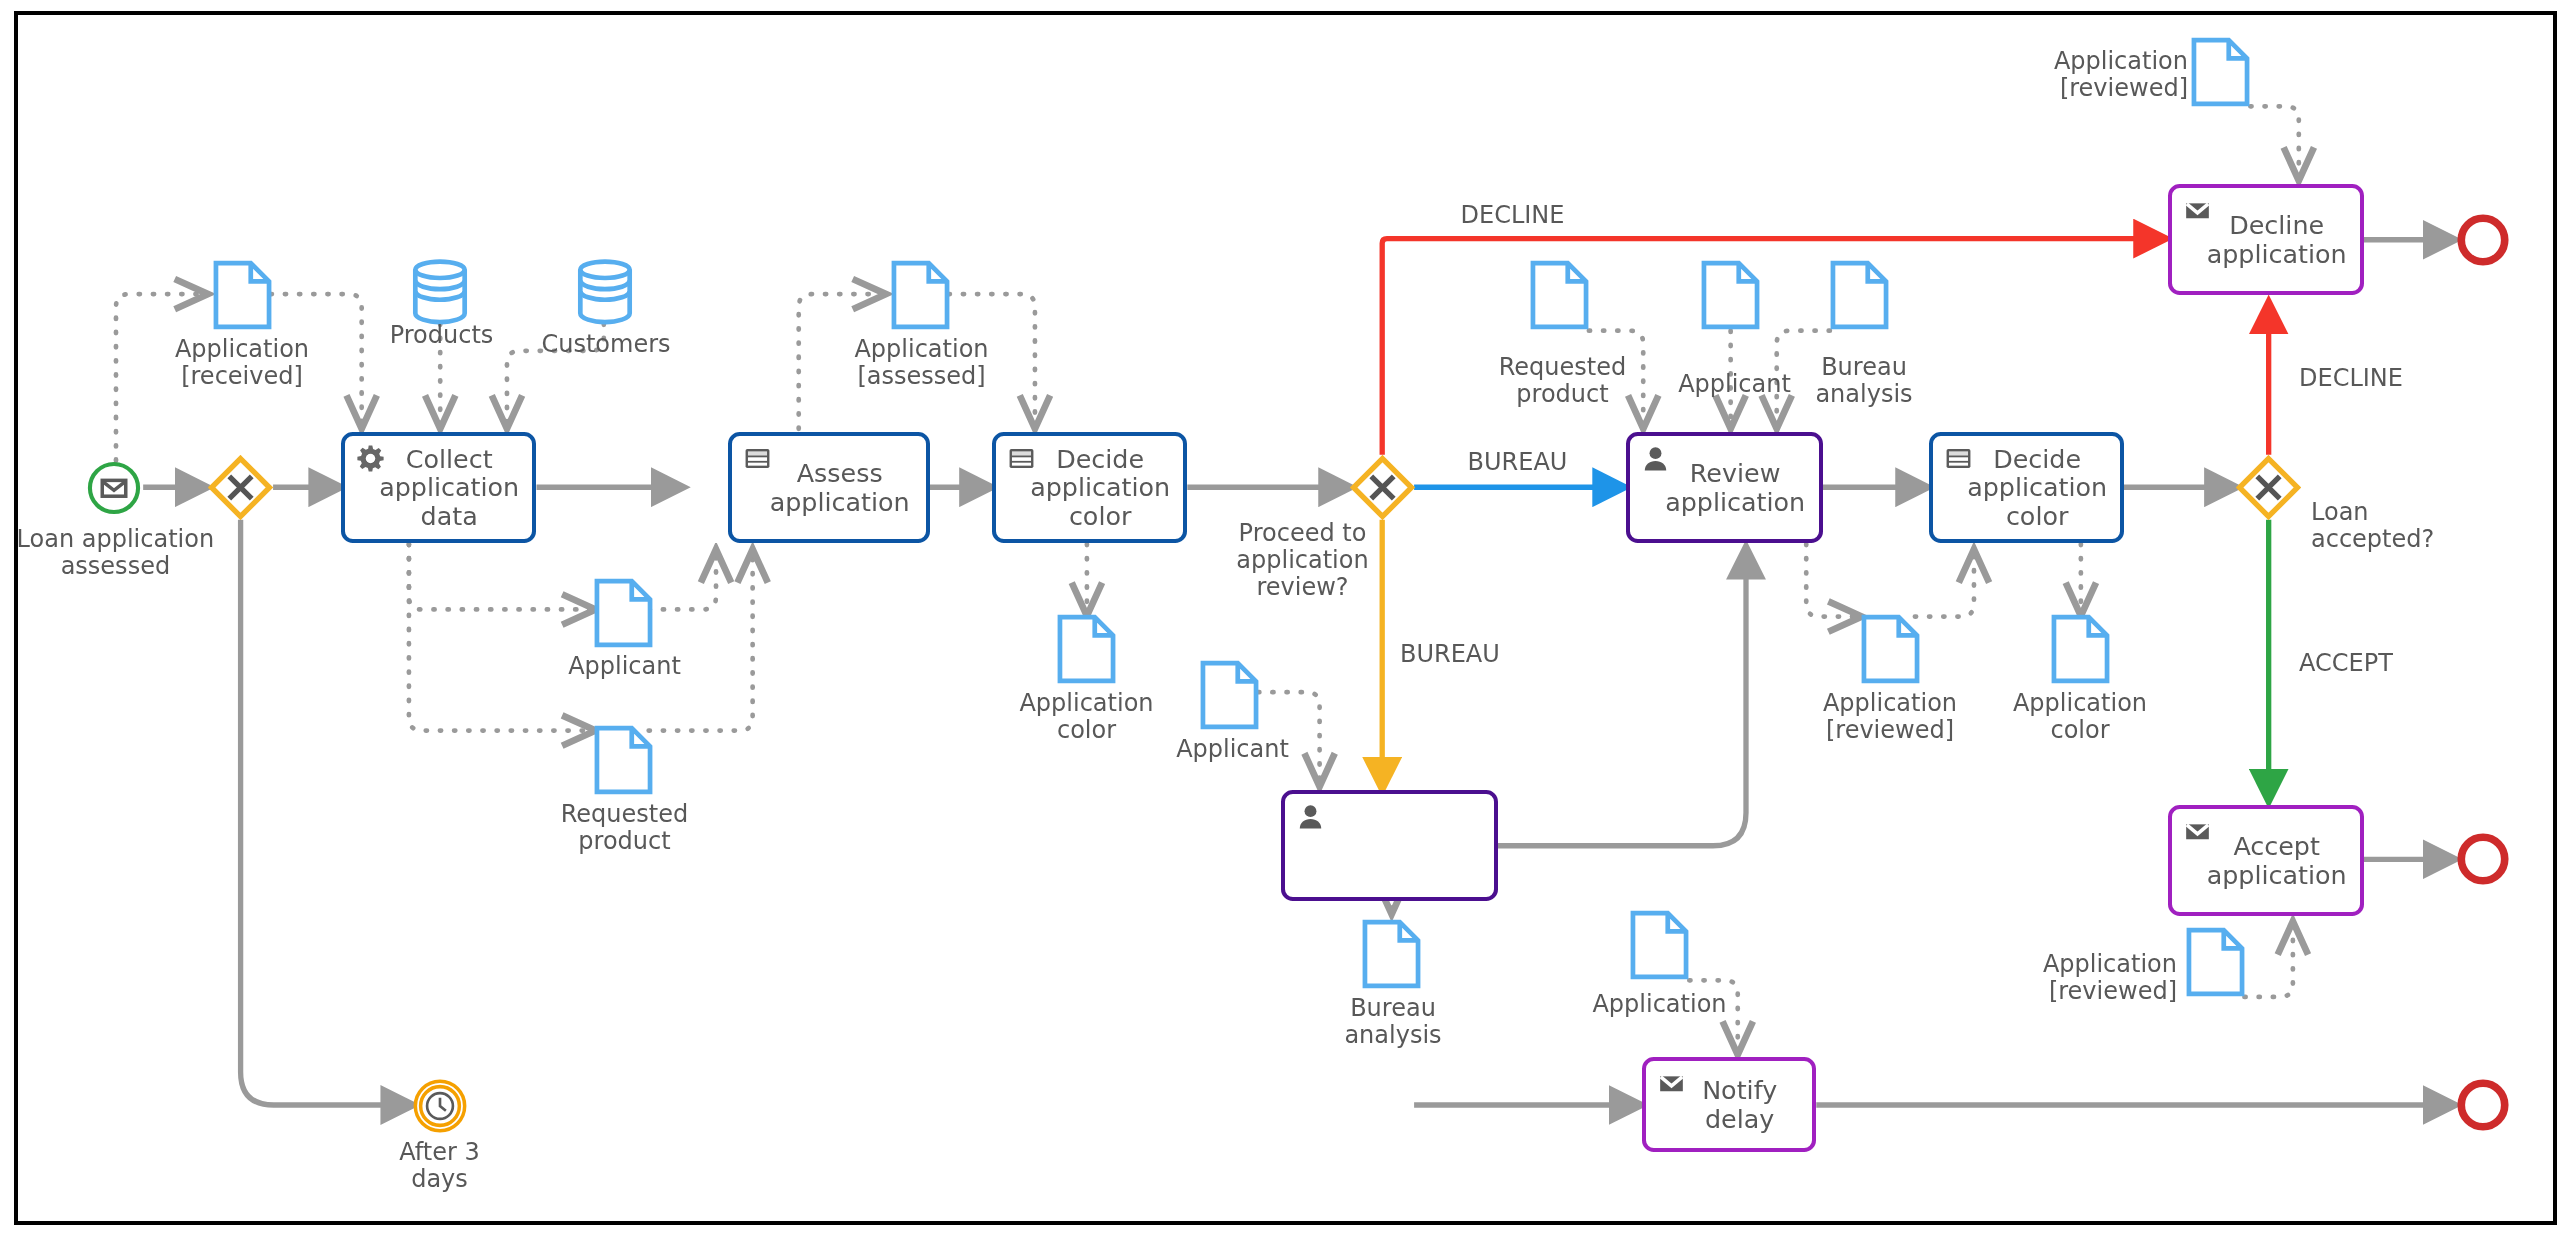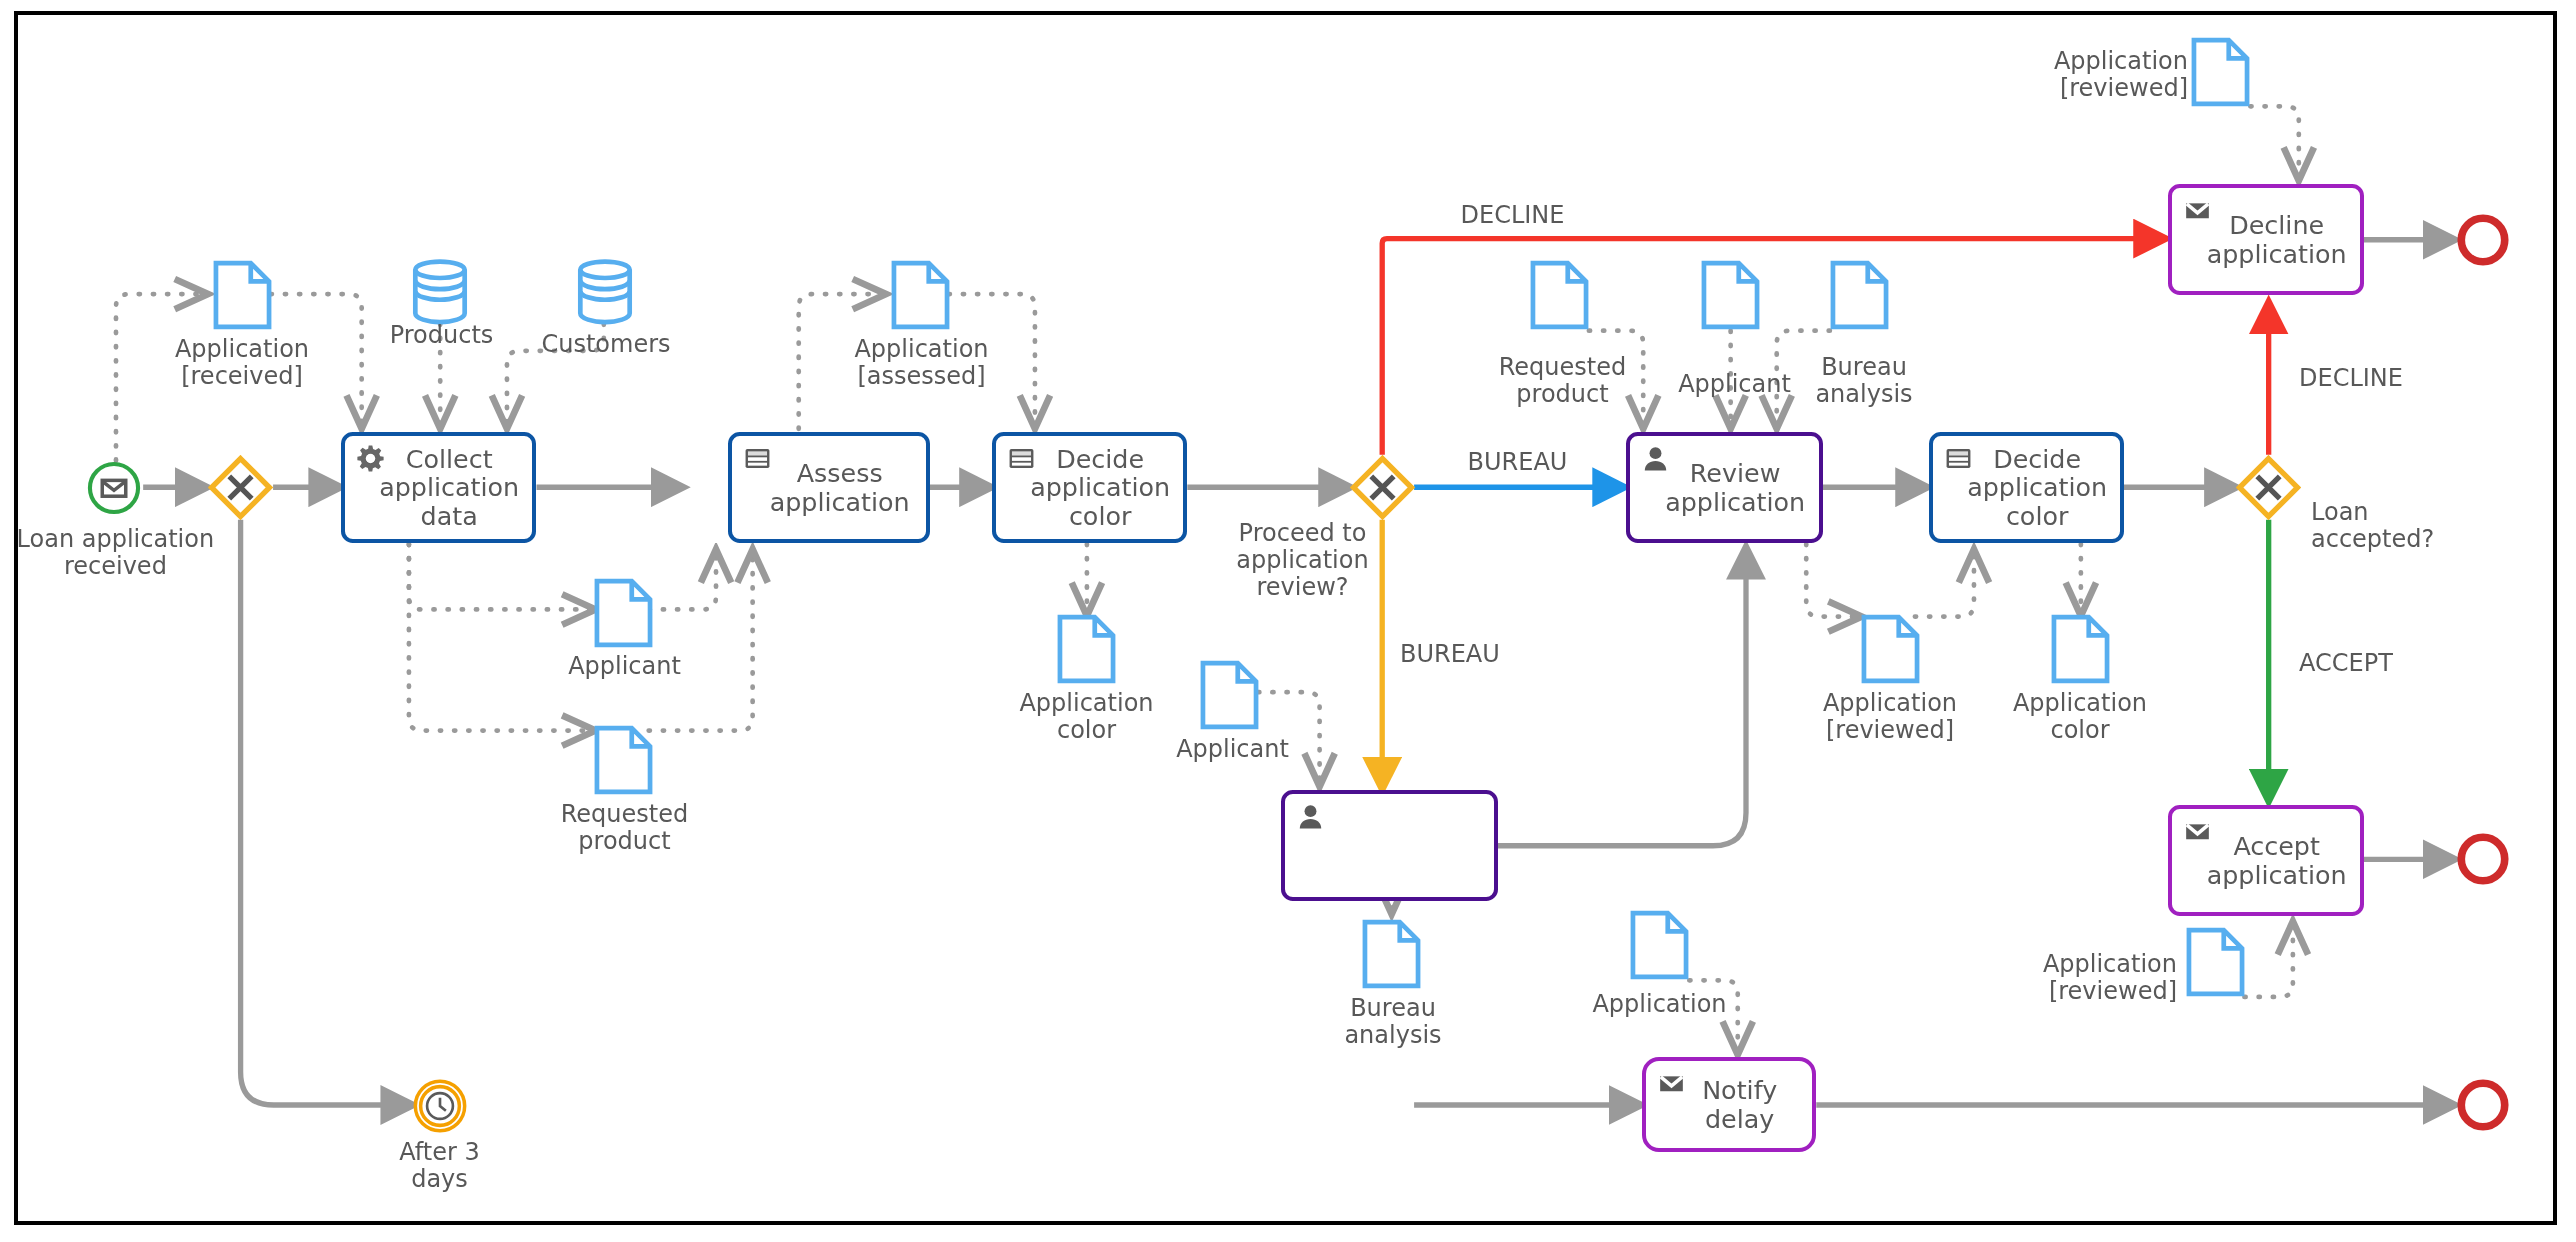--- a/index.html
+++ b/index.html
@@ -129,21 +129,21 @@
 
   <div class="evt" style="left:87px;top:461px;width:54px;height:54px;">
     <svg viewBox="0 0 92 92" width="54" height="54">
       <circle cx="46" cy="46" r="41" fill="#fff" stroke="#2EA545" stroke-width="7"></circle>
       <g>
         <rect x="26" y="33" width="40" height="27" fill="none" stroke="#5a5a5a" stroke-width="6"></rect>
         <path d="M27 35 L46 50 L65 35" fill="none" stroke="#5a5a5a" stroke-width="6"></path>
       </g>
     </svg>
   </div>
-  <div class="lbl" style="left:5.9px;top:526px;width:219px;">Loan application received</div>
+  <div class="lbl" style="left:5.9px;top:526px;width:219px;">Loan application assessed</div>
 
   <div class="evt" style="left:413px;top:1079px;width:54px;height:54px;">
     <svg viewBox="0 0 92 92" width="54" height="54">
       <circle cx="46" cy="46" r="42" fill="#fff" stroke="#F5A000" stroke-width="6"></circle>
       <circle cx="46" cy="46" r="33" fill="#fff" stroke="#F5A000" stroke-width="6"></circle>
       <g>
         <circle cx="46" cy="46" r="22" fill="none" stroke="#5a5a5a" stroke-width="4.5"></circle>
         <path d="M46 32 L46 46 L56 54" fill="none" stroke="#5a5a5a" stroke-width="4.5"></path>
       </g>
     </svg>
@@ -282,21 +282,21 @@
     <span class="ticon">
       <svg viewBox="0 0 52 52">
           <rect x="7" y="14" width="38" height="25" fill="#5a5a5a"></rect>
           <path d="M8 15 L26 30 L44 15" fill="none" stroke="#fff" stroke-width="6"></path>
         </svg>
     </span>
     <span class="tlabel">Accept
 application</span>
   </div>
 
-  <div class="task magenta" style="left:1642px;top:1057px;width:174px;height:95px;border-radius:17px;">
+  <div class="task magenta" style="left:1642px;top:1057px;width:174px;height:95px;">
     <span class="ticon">
       <svg viewBox="0 0 52 52">
           <rect x="7" y="14" width="38" height="25" fill="#5a5a5a"></rect>
           <path d="M8 15 L26 30 L44 15" fill="none" stroke="#fff" stroke-width="6"></path>
         </svg>
     </span>
     <span class="tlabel">Notify delay</span>
   </div>
 
   <div class="datastore" style="left:412px;top:258px;width:56px;height:67px;">

